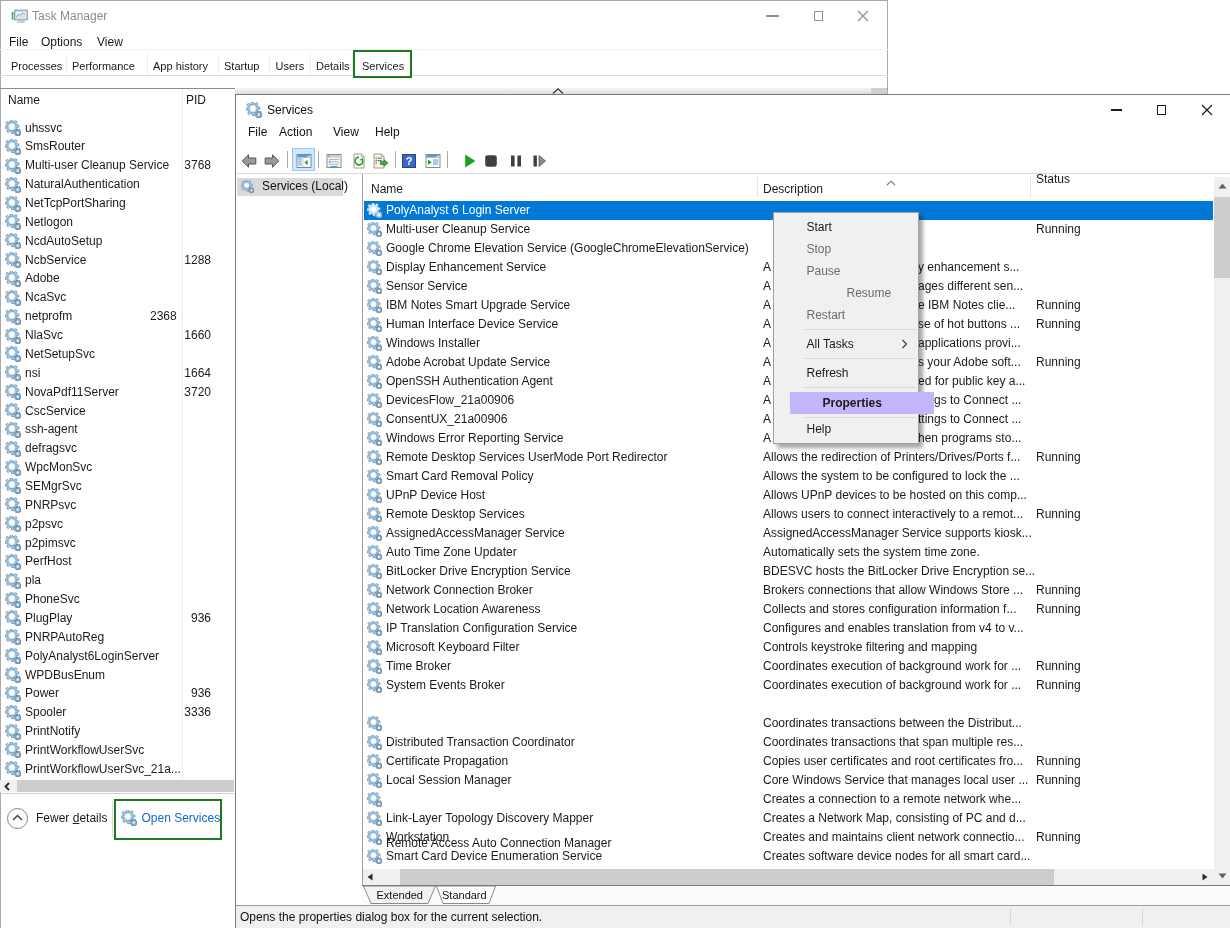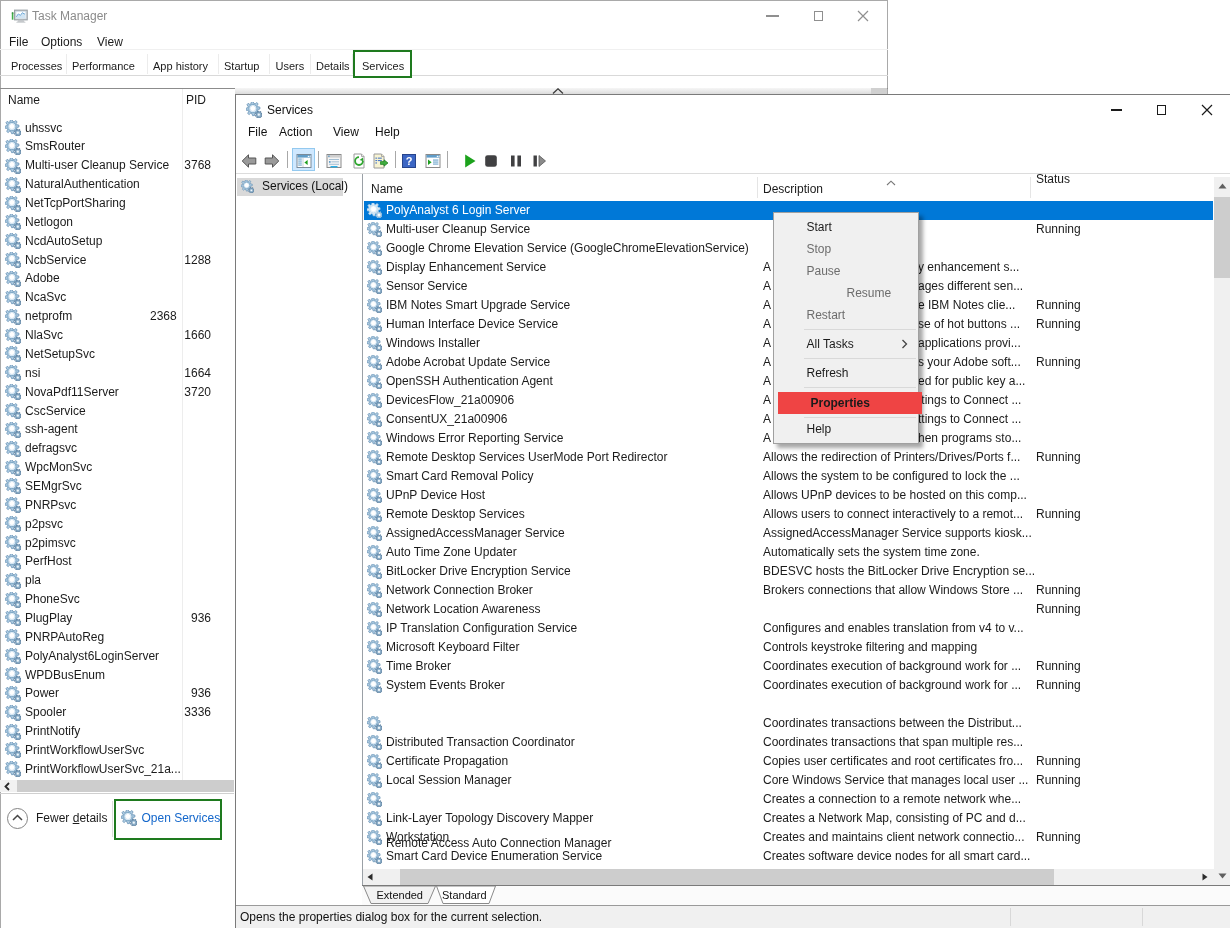--- a/index.html
+++ b/index.html
@@ -578,20 +578,21 @@
       </svg>
       <div class="a" style="left:150.5px;top:0;height:19px;line-height:19px;white-space:nowrap;">Network Connection Broker</div>
       <div class="a" style="left:527.5px;top:0;height:19px;line-height:19px;white-space:nowrap">Brokers connections that allow Windows Store ...</div>
       <div class="a" style="left:800.5px;top:0;height:19px;line-height:19px">Running</div>
     </div>
 <div class="a" style="left:0;top:505.9px;width:995px;height:19px">
       <svg class="i" style="left:131.5px;top:2px" width="15" height="15">
         <use href="#g"></use>
       </svg>
       <div class="a" style="left:150.5px;top:0;height:19px;line-height:19px;white-space:nowrap;">Network Location Awareness</div>
+      <div class="a" style="left:527.5px;top:0;height:19px;line-height:19px;white-space:nowrap">Collects and stores configuration information f...</div>
       <div class="a" style="left:800.5px;top:0;height:19px;line-height:19px">Running</div>
     </div>
 <div class="a" style="left:0;top:524.9px;width:995px;height:19px">
       <svg class="i" style="left:131.5px;top:2px" width="15" height="15">
         <use href="#g"></use>
       </svg>
       <div class="a" style="left:150.5px;top:0;height:19px;line-height:19px;white-space:nowrap;">IP Translation Configuration Service</div>
       <div class="a" style="left:527.5px;top:0;height:19px;line-height:19px;white-space:nowrap">Configures and enables translation from v4 to v...</div>
     </div>
 <div class="a" style="left:0;top:543.9px;width:995px;height:19px">
@@ -719,21 +720,21 @@
       </div>
 <div class="a" style="left:0;top:90.4px;width:144px;height:22px;">
         <div class="a" style="left:33px;top:0;height:22px;line-height:22px;color:#6d6d6d;">Restart</div>
       </div>
 <div class="a" style="left:0;top:119.7px;width:144px;height:22px;">
         <div class="a" style="left:33px;top:0;height:22px;line-height:22px;color:#1b1b1b;">All Tasks</div>
       </div>
 <div class="a" style="left:0;top:148.5px;width:144px;height:22px;padding-left:12px;">
         <div class="a" style="left:33px;top:0;height:22px;line-height:22px;color:#1b1b1b;">Refresh</div>
       </div>
-<div class="a" style="left:4px;top:178.5px;width:144px;height:22px;background:#ef4444;">
+<div class="a" style="left:16px;top:178.5px;width:144px;height:22px;background:#c4b5fd;">
         <div class="a" style="left:33px;top:0;height:22px;line-height:22px;color:#1b1b1b;font-weight:bold;">Properties</div>
       </div>
 <div class="a" style="left:0;top:205.2px;width:144px;height:22px;">
         <div class="a" style="left:33px;top:0;height:22px;line-height:22px;color:#1b1b1b;">Help</div>
       </div>
 <div class="ln" style="left:30px;top:115.5px;width:112px;height:1px;background:#d9d9d9"></div>
 <div class="ln" style="left:30px;top:144.7px;width:112px;height:1px;background:#d9d9d9"></div>
 <div class="ln" style="left:30px;top:174.0px;width:112px;height:1px;background:#d9d9d9"></div>
 <div class="ln" style="left:30px;top:203.5px;width:112px;height:1px;background:#d9d9d9"></div>
 <svg class="i" style="left:127px;top:126px" width="7" height="10" viewBox="0 0 7 10">

